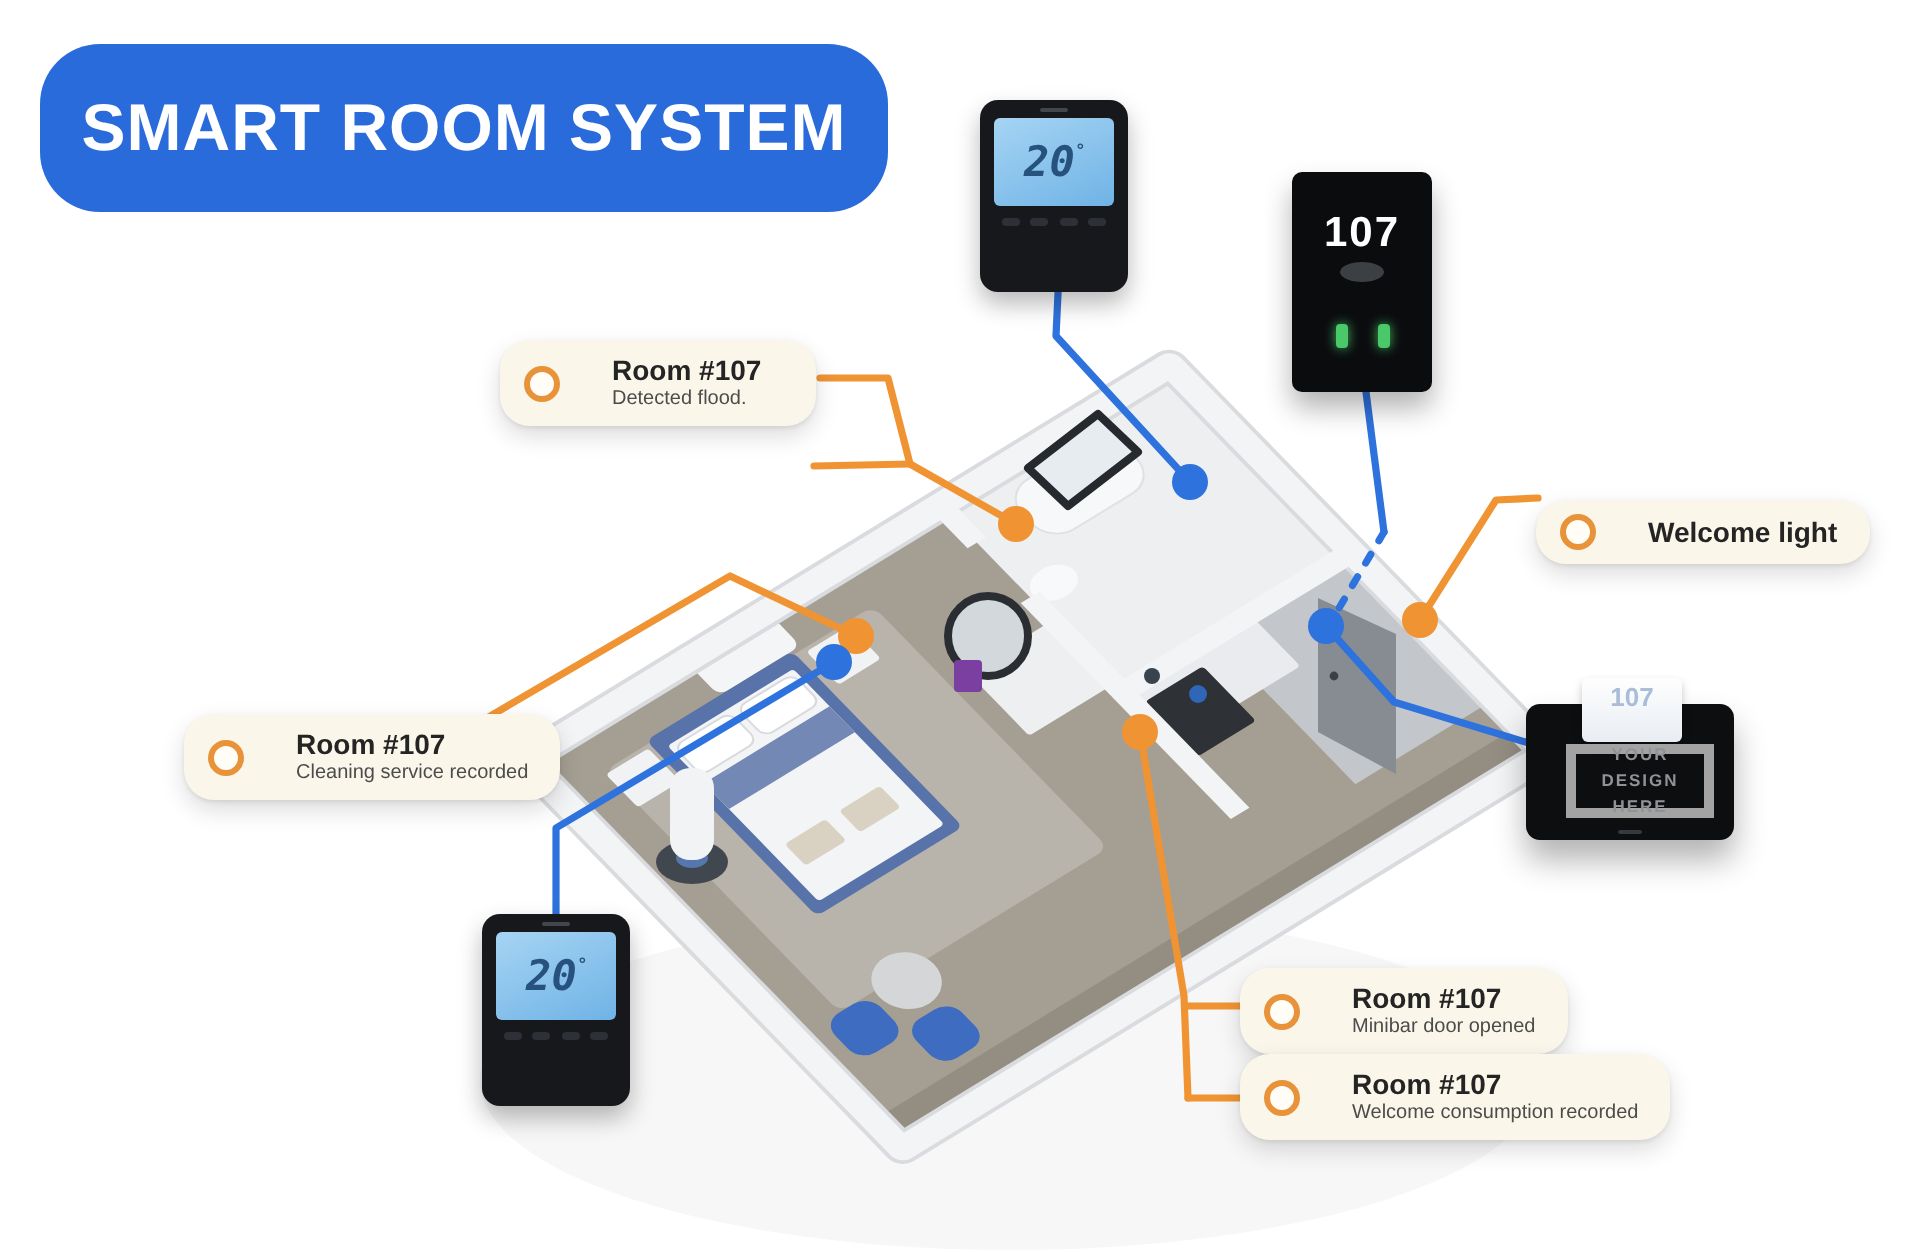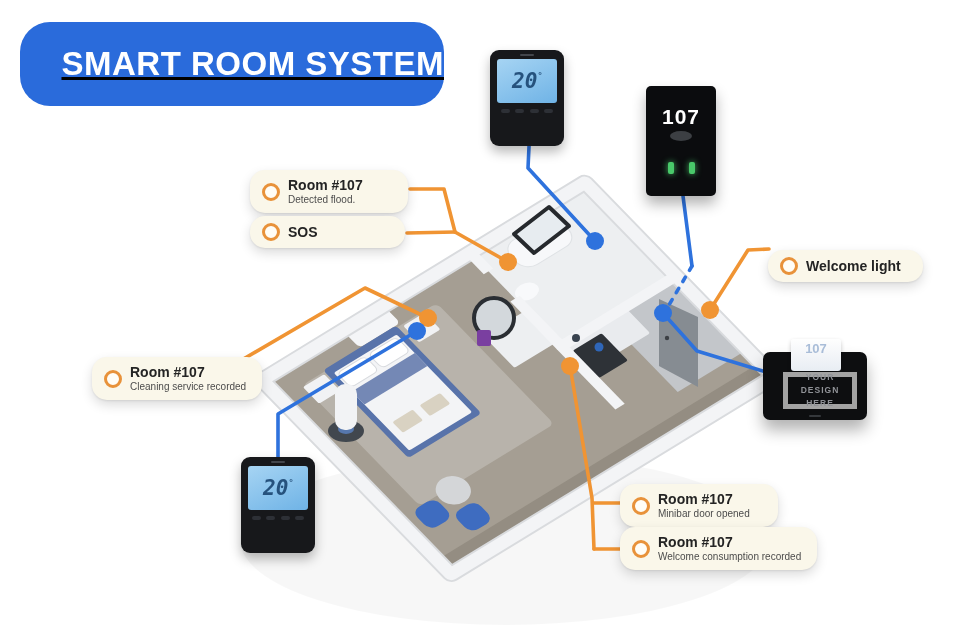--- a/index.html
+++ b/index.html
@@ -2,33 +2,33 @@
 <html style="--accent-blue: #2a6bdb; --line-blue: #2e72dd; --line-orange: #f09433; --ring-orange: #e8923a; --callout-bg: #faf7ea; --screen-blue: #6fb3e6; --indicator-green: #49c96a;"><head>
 <meta charset="utf-8">
 <style>
   html,body{margin:0;padding:0;background:#fff;}
   .canvas{position:relative;width:953px;height:626px;background:#ffffff;overflow:hidden;
           font-family:"Liberation Sans",sans-serif;}
 
   
   .header{position:absolute;left:20px;top:22px;width:424px;height:84px;
           background:var(--accent-blue,#2a6bdb);border-radius:30px;
-          display:flex;align-items:center;justify-content:flex-end;z-index:6;text-decoration:underline;}
+          display:flex;align-items:center;justify-content:center;z-index:6;}
   .header .title{color:#fff;font-size:33px;font-weight:bold;letter-spacing:.5px;}
 
   
   svg.scene{position:absolute;left:0;top:0;z-index:1;}
   .lb{stroke:var(--line-blue,#2e72dd);stroke-width:3.6;fill:none;stroke-linecap:round;stroke-linejoin:round;}
   .lo{stroke:var(--line-orange,#f09433);stroke-width:3.6;fill:none;stroke-linecap:round;stroke-linejoin:round;}
   .dash{stroke-dasharray:5 8;}
   .dotb{fill:var(--line-blue,#2e72dd);}
   .doto{fill:var(--line-orange,#f09433);}
 
   
-  .callout{position:absolute;display:flex;align-items:center;gap:8px;
+  .callout{position:absolute;display:flex;align-items:center;gap:26px;
            background:var(--callout-bg,#faf7ea);border-radius:15px;
            padding:7px 16px 7px 12px;box-sizing:border-box;
            box-shadow:0 5px 12px rgba(0,0,0,.14),0 1px 2px rgba(0,0,0,.08);z-index:4;}
   .ring{width:12px;height:12px;border:3.5px solid var(--ring-orange,#e8923a);
         border-radius:50%;background:#fffdf6;flex:none;}
   .callout .t{font-size:14px;font-weight:bold;color:#242424;line-height:1.2;white-space:nowrap;}
   .callout .s{font-size:10px;color:#4c4c4c;line-height:1.25;white-space:nowrap;}
   .callout .s:empty{display:none;}
 
   
@@ -169,26 +169,20 @@
   </div>
 
   <div class="callout" style="left:250px;top:170px;min-width:158px;">
     <span class="ring"></span>
     <div>
         <div class="t">Room #107</div>
          <div class="s">Detected flood.</div>
       </div>
   </div>
 
-  <div class="callout" style="left:250px;top:216px;min-width:155px;">
-    <span class="ring"></span>
-    <div>
-        <div class="t">SOS</div>
-         </div>
-  </div>
 
   <div class="callout" style="left:92px;top:357px;min-width:148px;">
     <span class="ring"></span>
     <div>
         <div class="t">Room #107</div>
          <div class="s">Cleaning service recorded</div>
       </div>
   </div>
 
   <div class="callout" style="left:768px;top:250px;min-width:155px;">

